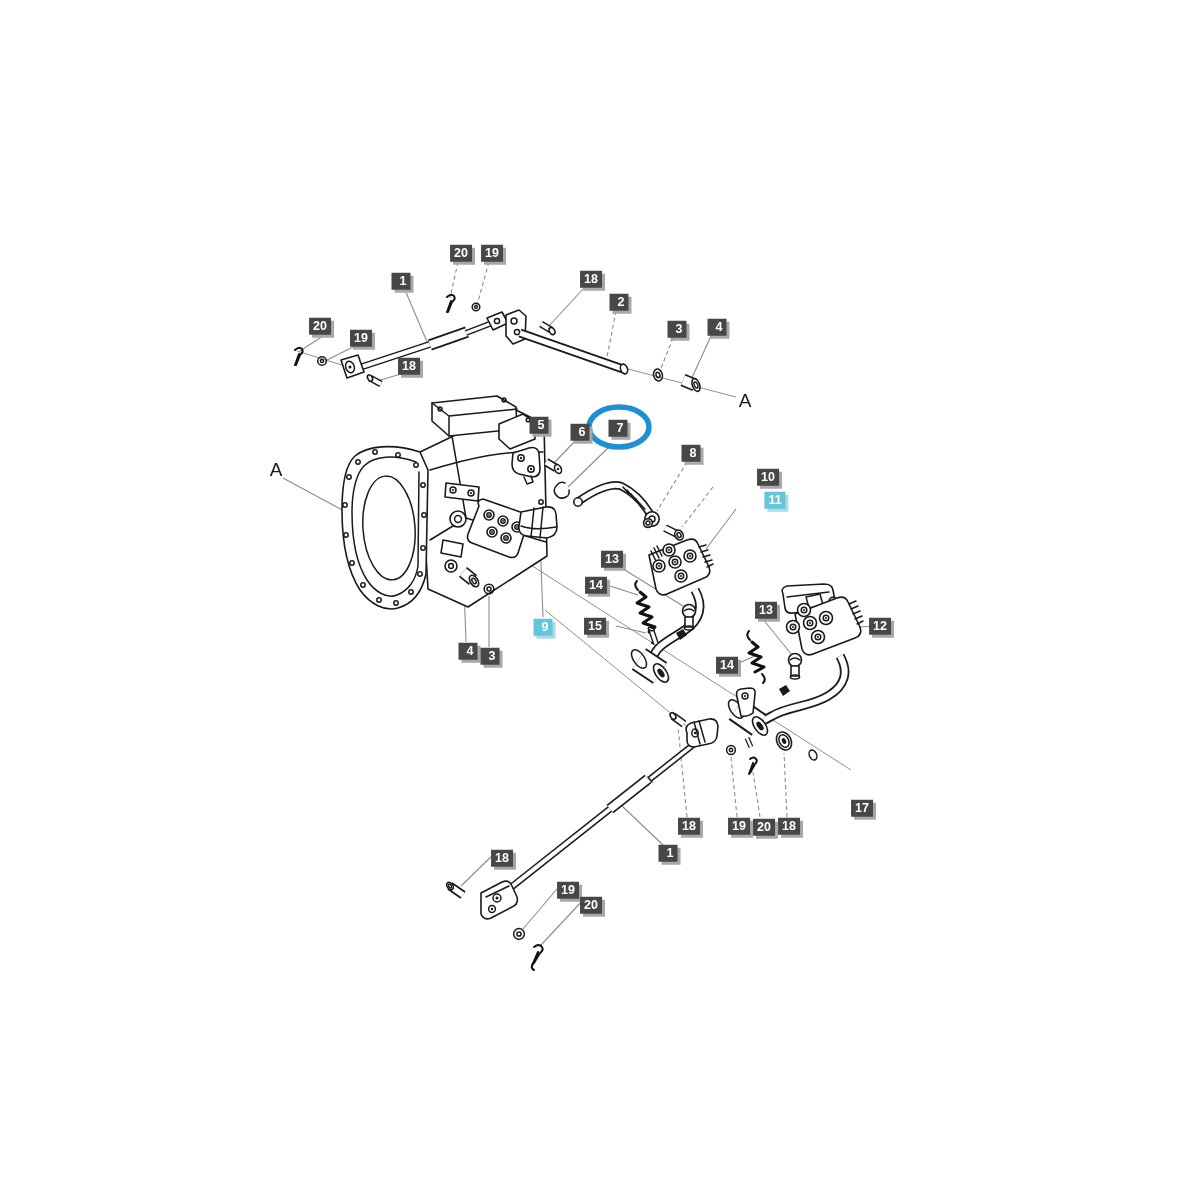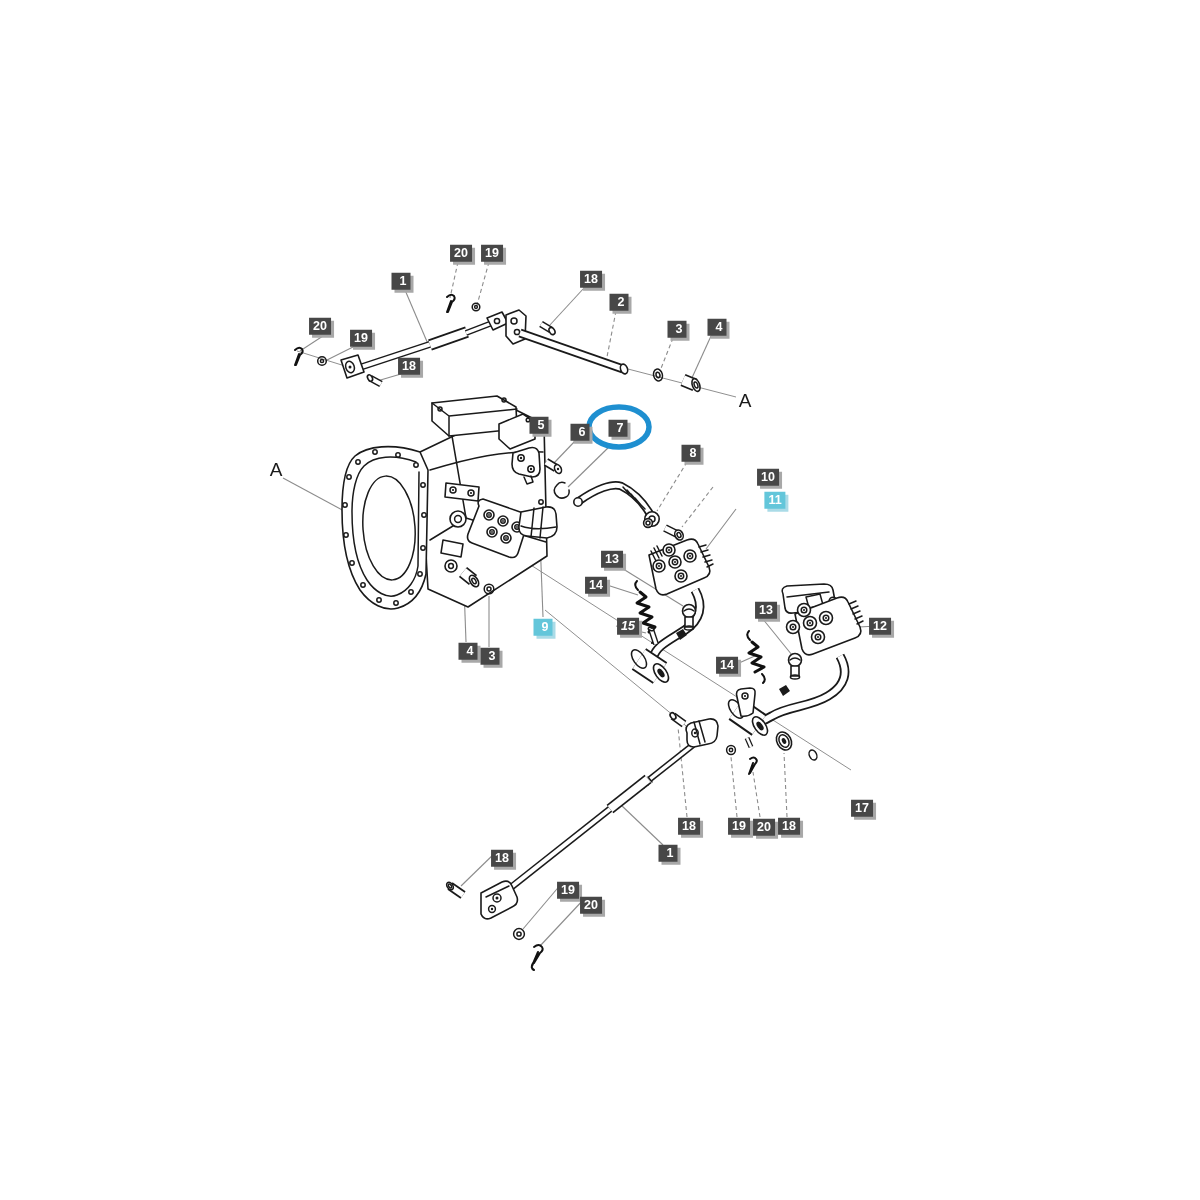--- a/index.html
+++ b/index.html
@@ -365,21 +365,21 @@
       <div class="badge" style="left: 361px; top: 338px;">19</div>
       <div class="badge" style="left: 409px; top: 366px;">18</div>
       <div class="badge" style="left: 539px; top: 425px;">5</div>
       <div class="badge" style="left: 580px; top: 432px;">6</div>
       <div class="badge" style="left: 618px; top: 428px;">7</div>
       <div class="badge" style="left: 691px; top: 453px;">8</div>
       <div class="badge" style="left: 736px; top: 477px; margin-left: 32px;">10</div>
       <div class="badge highlight" style="left: 739px; top: 500px; margin-left: 36px;">11</div>
       <div class="badge" style="left: 612px; top: 559px;">13</div>
       <div class="badge" style="left: 596px; top: 585px;">14</div>
-      <div class="badge" style="left: 628px; top: 626px; font-style: italic;">15</div>
+      <div class="badge" style="left: 595px; top: 626px;">15</div>
       <div class="badge highlight" style="left: 543px; top: 627px;">9</div>
       <div class="badge" style="left: 468px; top: 651px;">4</div>
       <div class="badge" style="left: 490px; top: 656px;">3</div>
       <div class="badge" style="left: 766px; top: 610px;">13</div>
       <div class="badge" style="left: 727px; top: 665px;">14</div>
       <div class="badge" style="left: 880px; top: 626px;">12</div>
       <div class="badge" style="left: 862px; top: 808px;">17</div>
       <div class="badge" style="left: 689px; top: 826px;">18</div>
       <div class="badge" style="left: 739px; top: 826px;">19</div>
       <div class="badge" style="left: 764px; top: 827px;">20</div>

